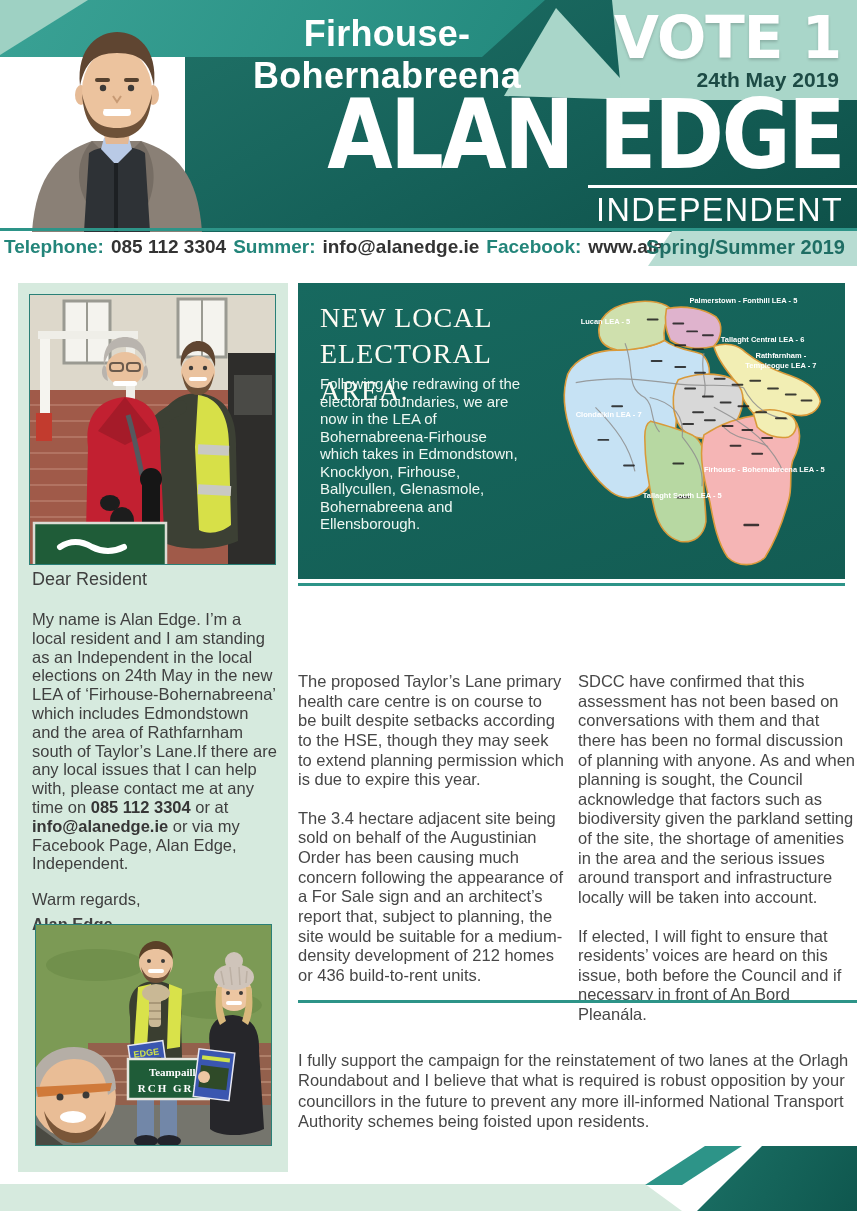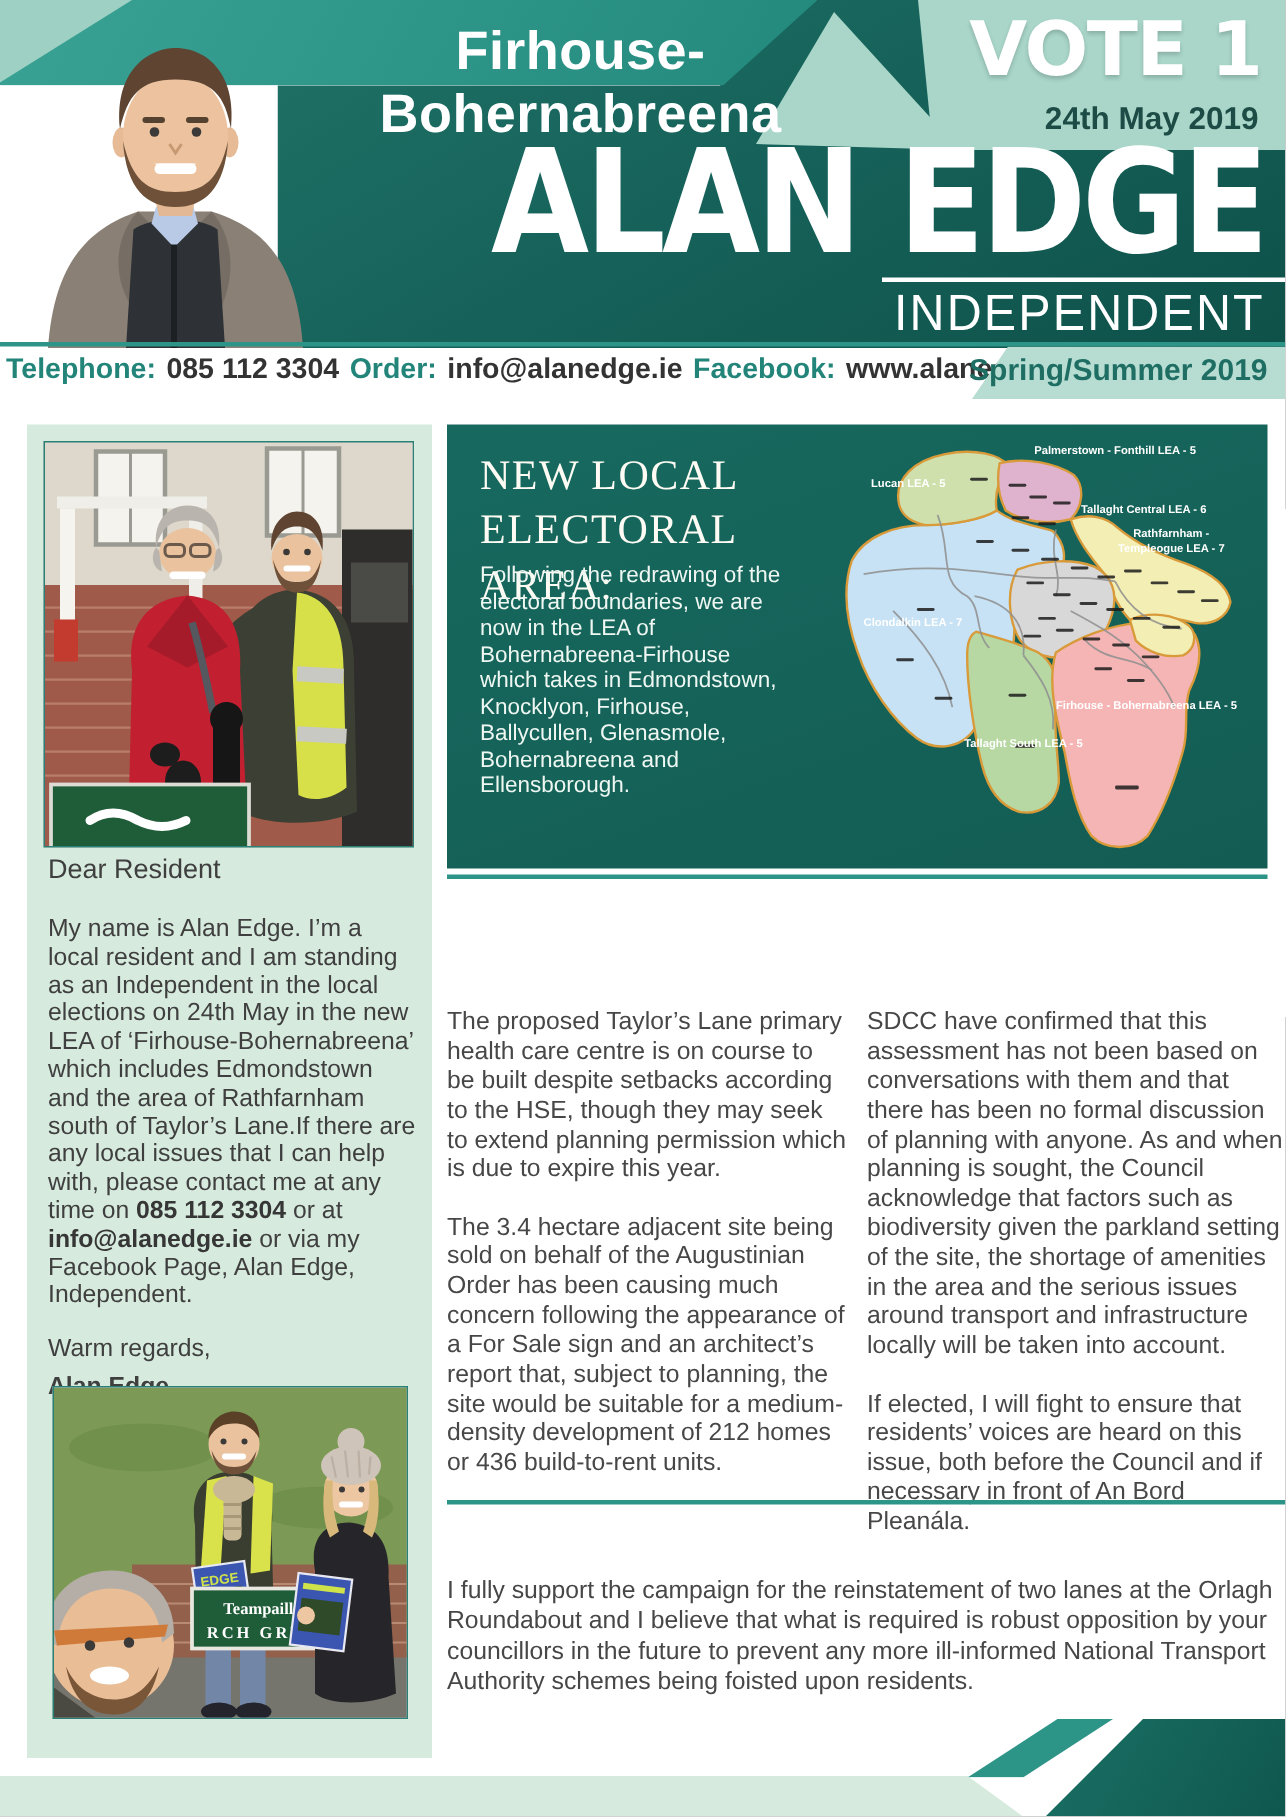--- a/index.html
+++ b/index.html
@@ -16,21 +16,21 @@
     clip-path:polygon(0 0,545px 0,482px 57px,0 57px); }
   .hdr-corner { left:0; top:0; width:92px; height:57px; background:#9ed1c3;
     clip-path:polygon(0 0,88px 0,0 55px); }
   .vote-box { left:500px; top:0; width:357px; height:100px; background:#a9d6c9;
     clip-path:polygon(112px 0,357px 0,357px 100px,122px 100px); }
   .vote-pennant { left:500px; top:0; width:150px; height:102px; background:#a9d6c9;
     clip-path:polygon(56px 8px,140px 100px,4px 96px); }
   .area-label { left:222px; top:13px; width:330px; text-align:center; color:#fff;
     font-size:36px; font-weight:600; letter-spacing:.3px; }
   .vote1 { right:16px; top:4px; color:#fff; font-family:"DejaVu Sans",sans-serif;
-    font-size:50px; font-weight:800; letter-spacing:-1px;
+    font-size:58px; font-weight:800; letter-spacing:-1px;
     text-shadow:0 2px 3px rgba(0,0,0,.18); }
   .vote-date { right:18px; top:68px; color:#1d4b45; font-size:21px; font-weight:600; }
   .candidate { right:14px; top:87px; color:#fff; font-family:"DejaVu Sans",sans-serif;
     font-size:96px; font-weight:800; line-height:1; letter-spacing:-3px;
     transform:scaleX(.88); transform-origin:right center; white-space:nowrap; }
   .hdr-line { left:588px; top:185px; width:269px; height:3px; background:#fff; }
   .party { right:14px; top:190px; color:#fff; font-size:34px; font-weight:400;
     letter-spacing:1.5px; transform:scaleX(.95); transform-origin:right center; }
   .portrait { left:24px; top:12px; width:185px; height:220px; }
 
@@ -124,21 +124,21 @@
     <circle cx="107" cy="76" r="3.2" fill="#3c3a38"></circle>
     <path d="M89,84 L93,90 L97,84" stroke="#c79a74" stroke-width="2" fill="none"></path>
     <rect x="79" y="97" width="28" height="7" rx="3.5" fill="#fff"></rect>
     <path d="M79,97 Q93,107 107,97" fill="#fff"></path>
   </svg>
 
   <div class="abs contact-line"></div>
   <div class="abs contact-bar">
     <span class="c-label">Telephone:</span>
     <span class="c-value">085 112 3304</span>
-    <span class="c-label">Order:</span>
+    <span class="c-label">Summer:</span>
     <span class="c-value">info@alanedge.ie</span>
     <span class="c-label">Facebook:</span>
     <span class="c-value">www.alanedge.ie</span>
   </div>
   <div class="abs edition-band"></div>
   <div class="abs edition-text">Spring/Summer 2019</div>
 
   <div class="abs left-panel">
 
     <div class="photo-frame photo1">

